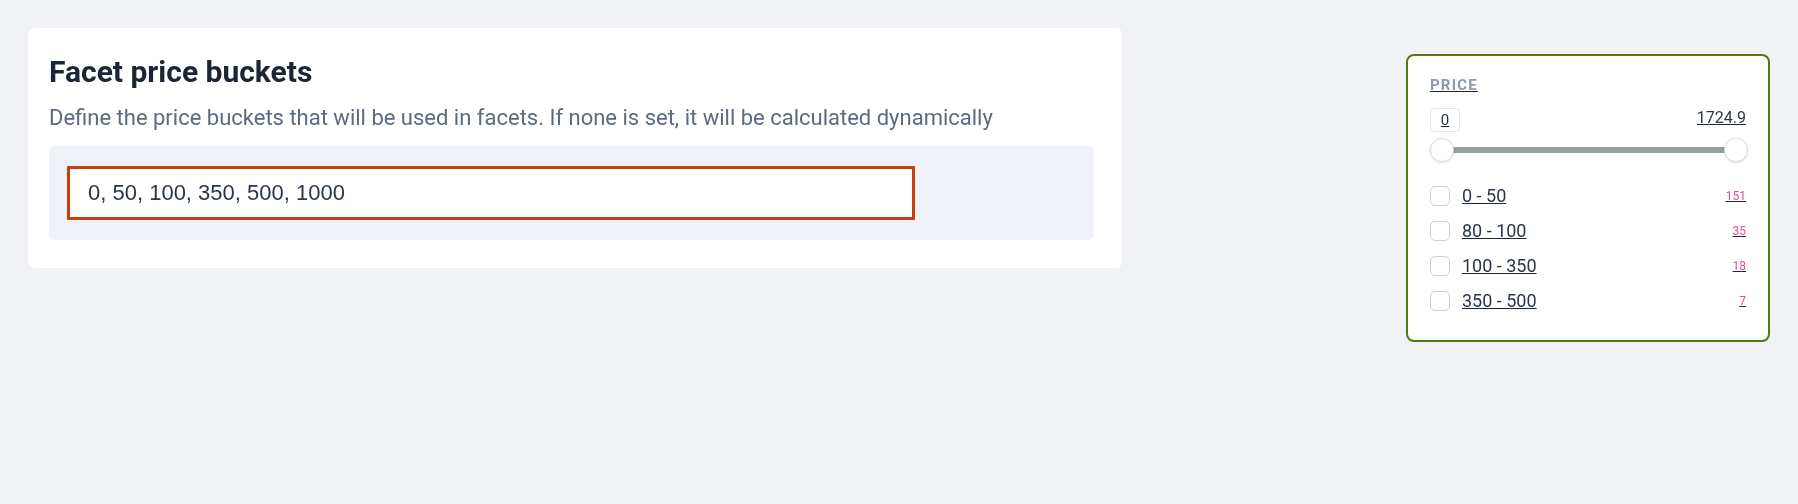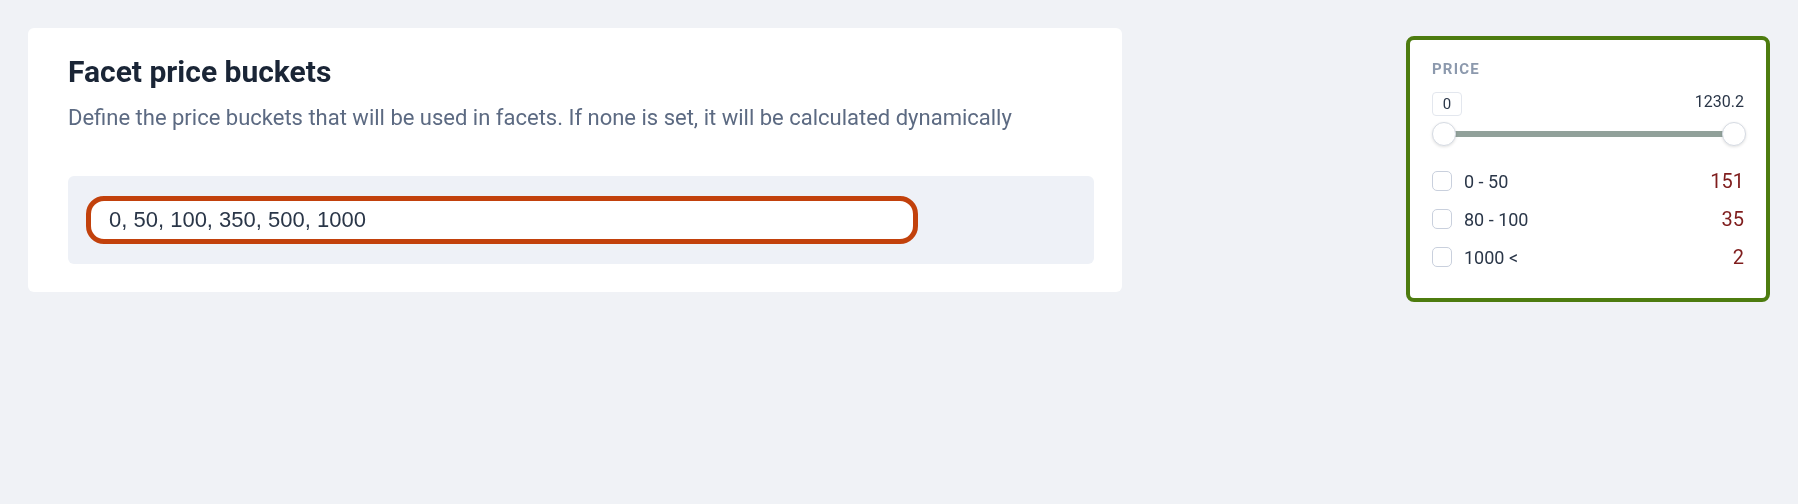--- a/index.html
+++ b/index.html
@@ -20,61 +20,62 @@
   }
 
   
   .card-left {
     position: absolute;
     left: 28px;
     top: 28px;
     width: 1094px;
     background: #ffffff;
     border-radius: 6px;
-    padding: 26px 28px 28px 40px;
+    padding: 26px 28px 28px 21px;
   }
   .card-left h1 {
     margin: 0 0 14px 0;
     font-size: 30px;
     font-weight: 700;
     color: #1a2536;
   }
   .card-left .desc {
     font-size: 22px;
     color: #5c6a82;
-    margin: 0 0 42px 0;
+    margin: 0 0 12px 0;
     line-height: 1.4;
   }
   .input-wrap {
     background: #eef1f7;
     border-radius: 6px;
     padding: 20px 18px;
   }
   .input-wrap input {
     width: 84%;
-    height: 48px;
-    border: 5px solid #c2410c;
-    border-radius: 18px;
+    height: 54px;
+    border: 3px solid #c2410c;
+    border-radius: 1px;
     background: #ffffff;
     font-size: 22px;
     padding: 0 18px;
     color: #2a3648;
     outline: none;
   }
 
   
   .card-right {
     position: absolute;
     right: 28px;
-    top: 36px;
+    top: 54px;
     width: 364px;
     background: #ffffff;
-    border: 4px solid #4d7c0f;
+    border: 2px solid #4d7c0f;
     border-radius: 8px;
     padding: 20px 22px 22px 22px;
+    text-decoration: underline;
   }
   .facet-title {
     font-size: 15px;
     font-weight: 700;
     letter-spacing: 1.2px;
     color: #8c99ad;
     margin: 0 0 14px 0;
   }
 
   
@@ -147,22 +148,22 @@
     border-radius: 5px;
     background: #fff;
     flex-shrink: 0;
   }
   .facet-label {
     font-size: 18px;
     color: #2a3648;
     text-align: center;
   }
   .facet-count {
-    font-size: 20px;
-    color: #7f1d1d;
+    font-size: 12px;
+    color: #ec4899;
   }
 </style>
 </head>
 <body>
 
 <div class="page">
 
   <div class="card-left">
     <h1>Facet price buckets</h1>
     <p class="desc">Define the price buckets that will be used in facets. If none is set, it will be calculated dynamically</p>
@@ -170,21 +171,21 @@
       <input type="text" value="0, 50, 100, 350, 500, 1000" style="">
     </div>
   </div>
 
   <div class="card-right">
     <div class="facet-title">PRICE</div>
 
     <div class="slider-row">
       <div class="slider-values">
         <span class="slider-value-box">0</span>
-        <span>1230.2</span>
+        <span>1724.9</span>
       </div>
       <div class="slider-track-wrap">
         <div class="slider-track"></div>
         <div class="slider-handle left"></div>
         <div class="slider-handle right"></div>
       </div>
     </div>
 
     <ul class="facet-list">
       <li class="facet-item">
@@ -197,20 +198,27 @@
       <li class="facet-item">
         <span class="facet-left">
           <span class="checkbox"></span>
           <span class="facet-label">80 - 100</span>
         </span>
         <span class="facet-count">35</span>
       </li>
       <li class="facet-item">
         <span class="facet-left">
           <span class="checkbox"></span>
-          <span class="facet-label">1000 &lt;</span>
-        </span>
-        <span class="facet-count">2</span>
+          <span class="facet-label">100 - 350</span>
+        </span>
+        <span class="facet-count">18</span>
+      </li>
+      <li class="facet-item">
+        <span class="facet-left">
+          <span class="checkbox"></span>
+          <span class="facet-label">350 - 500</span>
+        </span>
+        <span class="facet-count">7</span>
       </li>
     </ul>
   </div>
 
 </div>
 
 </body></html>

